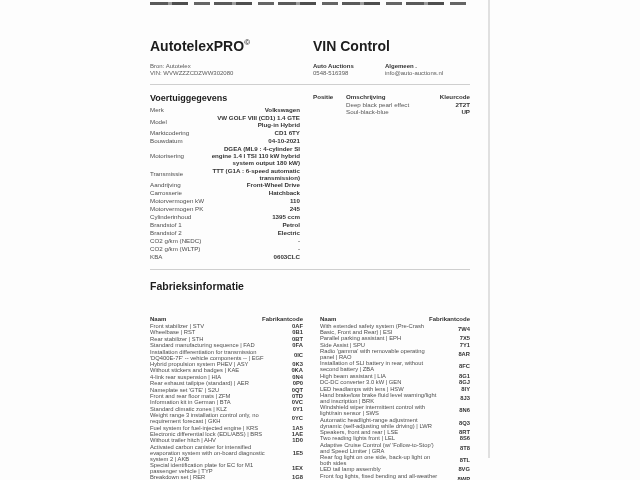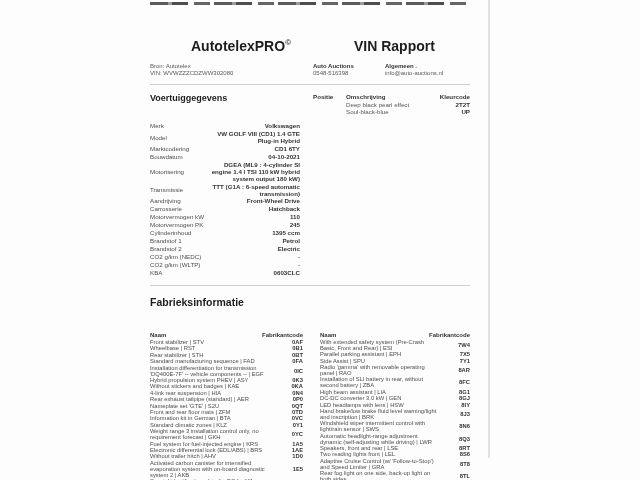--- a/index.html
+++ b/index.html
@@ -18,33 +18,33 @@
       rgba(0,0,0,0) 38px 44px, #4a4a4a 44px 60px, rgba(0,0,0,0) 60px 64px);
     opacity: .85;
   }
   .page-edge {
     position: absolute; left: 488px; top: 0; width: 2px; height: 458px;
     background: #e0e0e0;
   }
   .content { position: absolute; left: 150px; top: 38px; width: 320px; }
 
   .header-grid { display: grid; grid-template-columns: 163px 1fr; }
-  .brand, .report-title { font-size: 14px; font-weight: bold; color: #1d1d1d; margin-left: 41px; }
+  .brand, .report-title { font-size: 14px; font-weight: bold; color: #1d1d1d; }
   .brand sup { font-size: 8px; vertical-align: super; }
 
   .subheader-grid {
     display: grid; grid-template-columns: 163px 72px 1fr;
     margin-top: 9px; font-size: 6px; line-height: 7.2px; color: #5a5a5a;
   }
   .bold6 { font-weight: bold; color: #333; }
 
   .rule { border: none; border-top: 1px solid #cfcfcf; margin-top: 7px; }
 
   .two-col { display: grid; grid-template-columns: 150px 157px; column-gap: 13px; margin-top: 8px; }
-  h2 { font-size: 9px; font-weight: bold; color: #1d1d1d; margin-bottom: 20px; }
+  h2 { font-size: 9px; font-weight: bold; color: #1d1d1d; margin-bottom: 4px; }
 
   .vrow { display: flex; align-items: center; font-size: 6.2px; line-height: 6.9px; margin-bottom: 1px; }
   .vlabel { width: 58px; flex: none; color: #4d4d4d; }
   .vvalue { flex: 1; text-align: right; font-weight: bold; color: #343434; }
 
   .crow { display: grid; grid-template-columns: 33px 1fr 34px; font-size: 6.2px; line-height: 7.2px; }
   .chead { font-weight: bold; color: #333; }
   .crow .col-r { text-align: right; }
   .crow .cdesc { color: #555; }
   .crow .ccode { font-weight: bold; color: #343434; }
@@ -63,21 +63,21 @@
 
 <div class="scan-strip"></div>
 <div class="page-edge"></div>
 
 <div class="content">
 
   <div class="header-grid">
     <div class="brand">
       <span>AutotelexPRO</span><sup>©</sup>
     </div>
-    <div class="report-title">VIN Rapport</div>
+    <div class="report-title">VIN Control</div>
   </div>
 
   <div class="subheader-grid">
     <div>
       <div>Bron: Autotelex</div>
       <div>VIN: WVWZZZCDZWW302080</div>
     </div>
     <div>
       <div class="bold6">Auto Auctions</div>
       <div>0548-516398</div>

